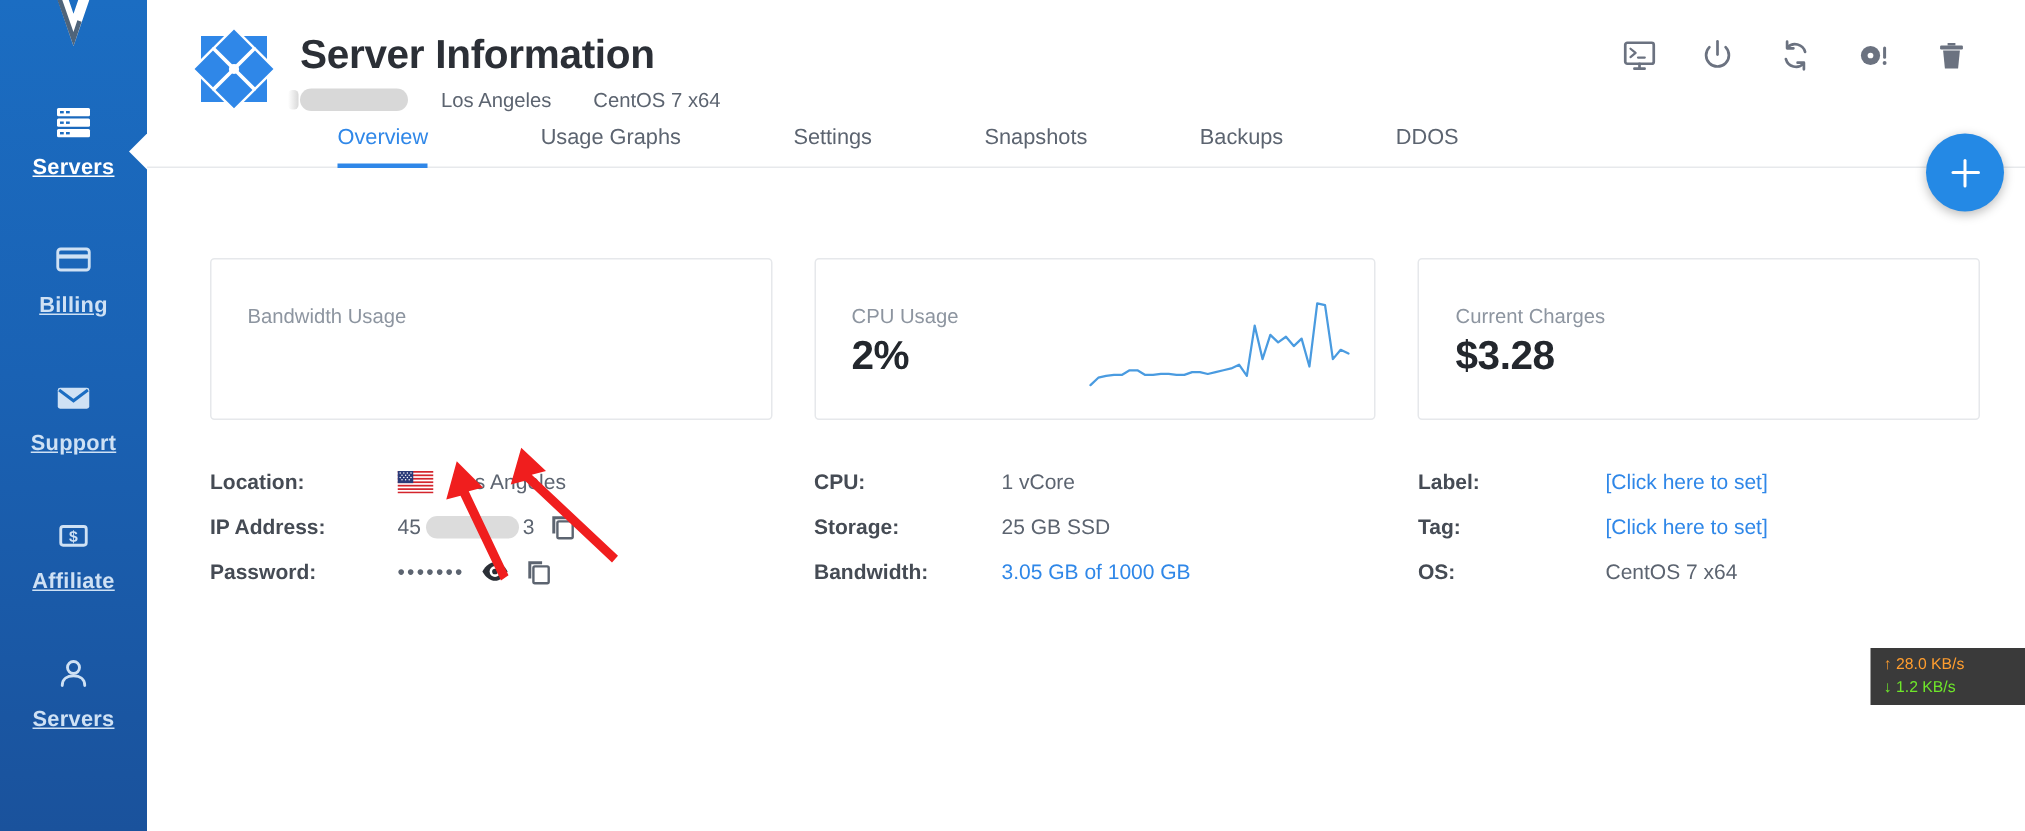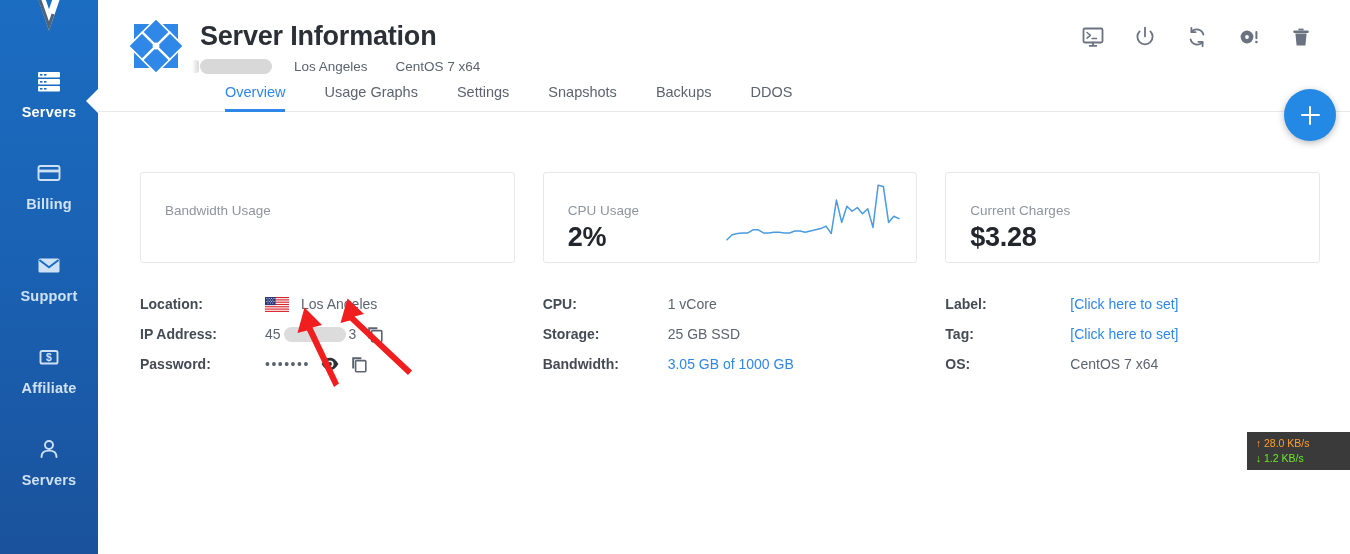--- a/index.html
+++ b/index.html
@@ -31,20 +31,21 @@
     display: flex; flex-direction: column; align-items: center;
     padding: 6px 0 12px 0;
     margin-bottom: 22px;
     cursor: pointer;
     text-decoration: none;
   }
   .nav-icon { width: 26px; height: 26px; display: block; margin-bottom: 10px; }
   .nav-label {
     font-size: 14.5px; font-weight: bold; letter-spacing: .2px;
     color: #cfe1f4;
+    text-decoration: underline;
   }
   .nav-item.active .nav-label { color: #ffffff; }
   .nav-notch {
     position: absolute;
     right: -1px; top: 26px;
     width: 13px; height: 26px;
     background: #ffffff;
     clip-path: polygon(100% 0, 100% 100%, 0 50%);
   }
 
@@ -93,20 +94,21 @@
   }
   .action-btn svg { display: block; }
 
   
   .tabs {
     display: flex; align-items: flex-end;
     padding-left: 127px;
     height: 38px;
     border-bottom: 1px solid #e7e9ec;
     position: relative;
+    gap: 36px;
   }
   .tab {
     font-size: 14.5px; color: #5c6470;
     padding: 0 0 11px 0;
     margin-right: 39px;
     cursor: pointer;
     position: relative;
     white-space: nowrap;
   }
   .tab.active { color: #2f87e8; }
@@ -130,21 +132,21 @@
     content: ""; position: absolute; background: #fff; border-radius: 1px;
   }
   .fab-plus::before { left: 0; top: 8.2px; width: 19px; height: 2.6px; }
   .fab-plus::after { top: 0; left: 8.2px; height: 19px; width: 2.6px; }
 
   
   .content { padding: 52px 30px 0 42px; }
   .cards { display: flex; gap: 28px; }
   .card {
     flex: 1 1 0;
-    height: 91px;
+    height: 108px;
     border: 1px solid #e6e8eb;
     border-radius: 3px;
     background: #fff;
     padding: 30px 0 0 24px;
     position: relative;
     overflow: hidden;
   }
   .card-label { font-size: 13.5px; color: #8d95a0; margin-bottom: 4px; }
   .card-value { font-size: 27px; font-weight: bold; color: #23272d; letter-spacing: -.3px; }
   .card-value .muted { color: #a6adb6; font-weight: normal; }

